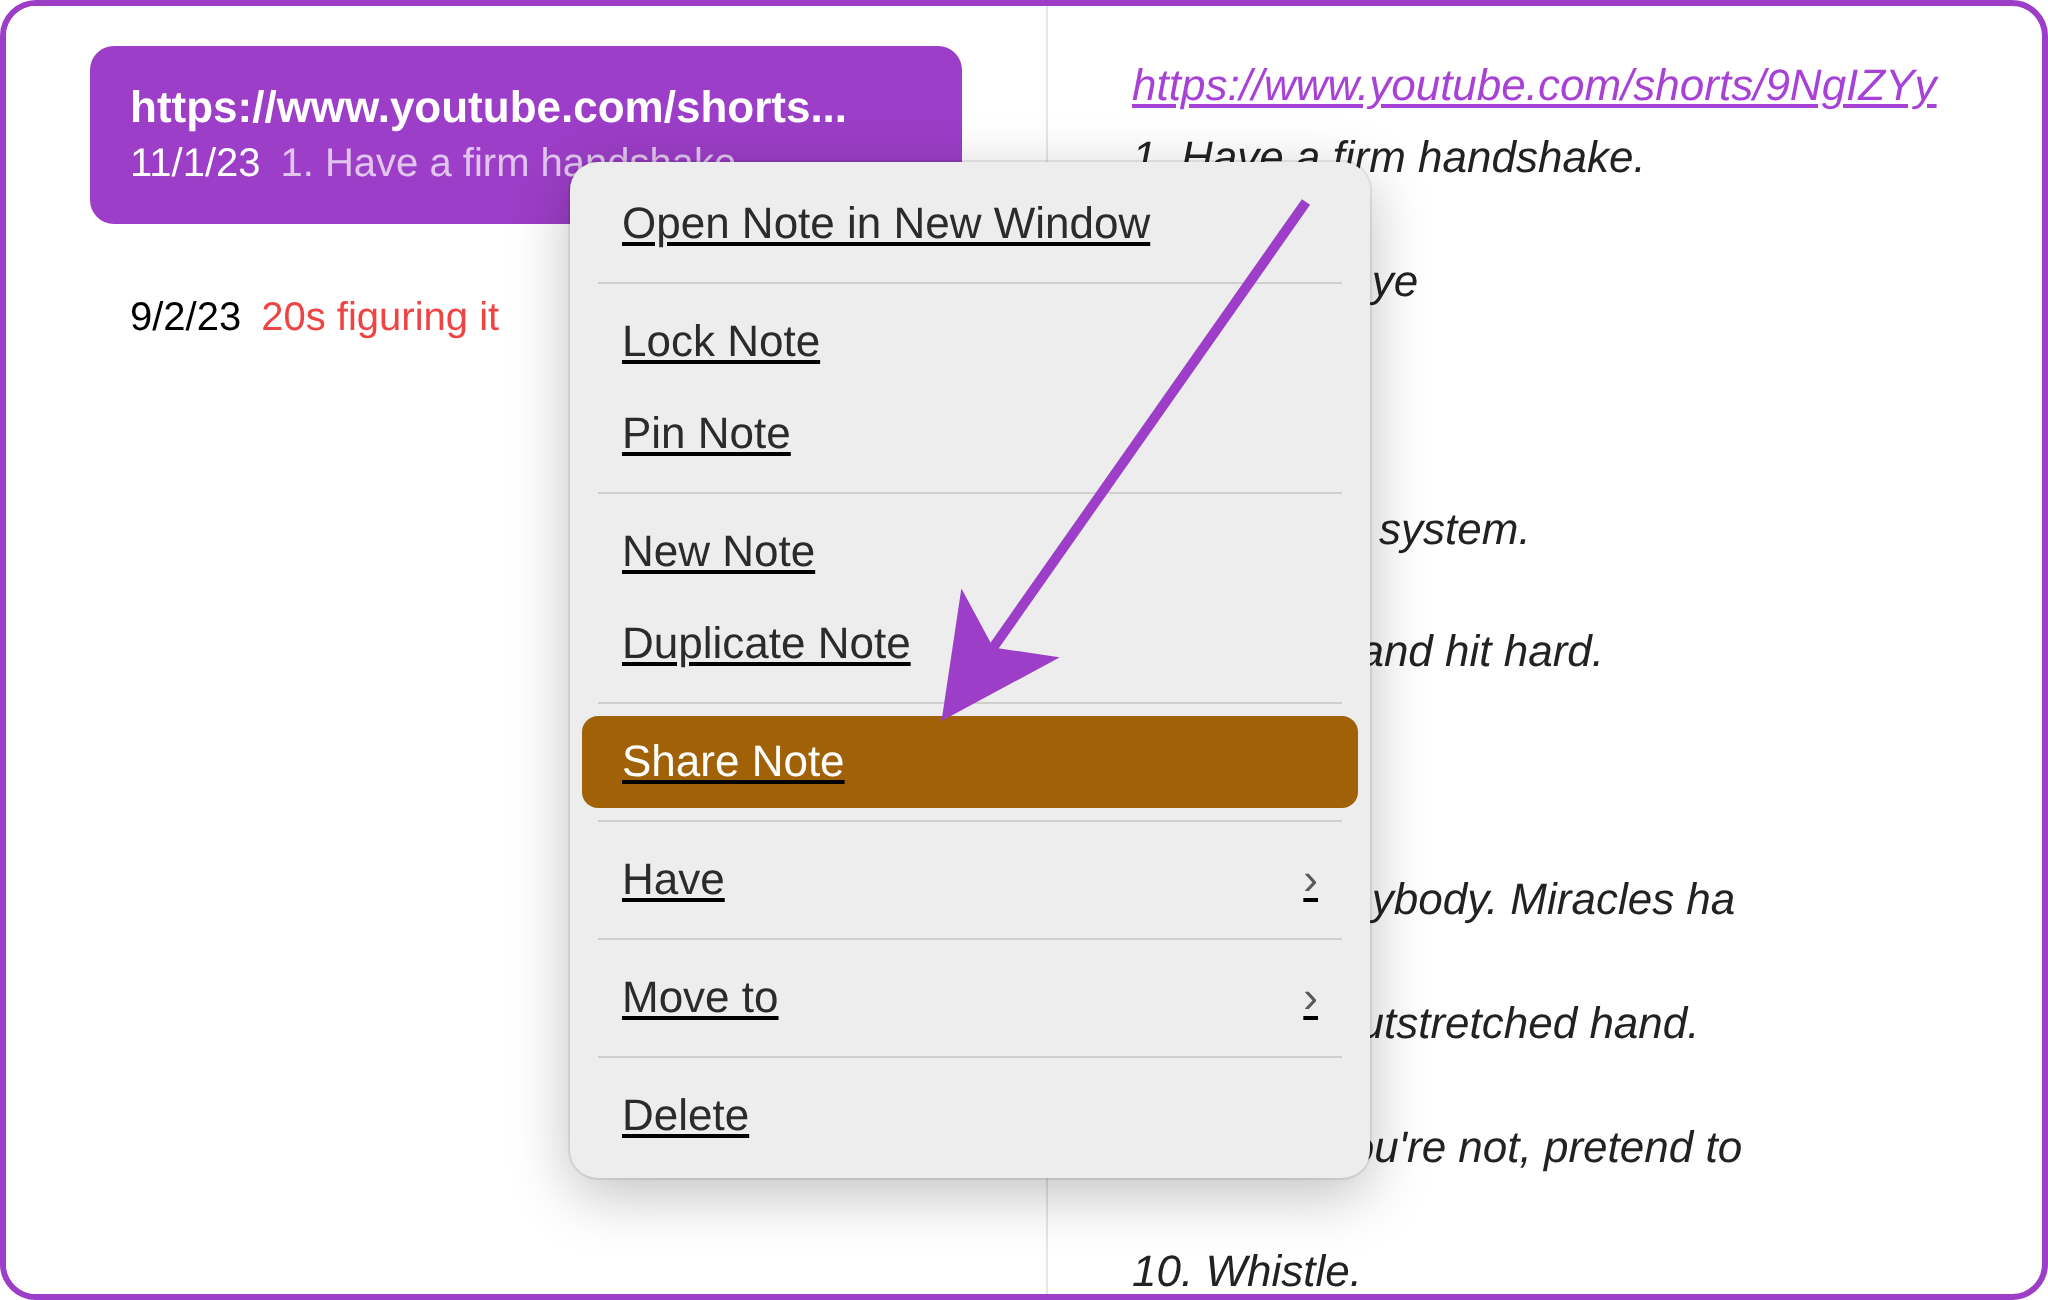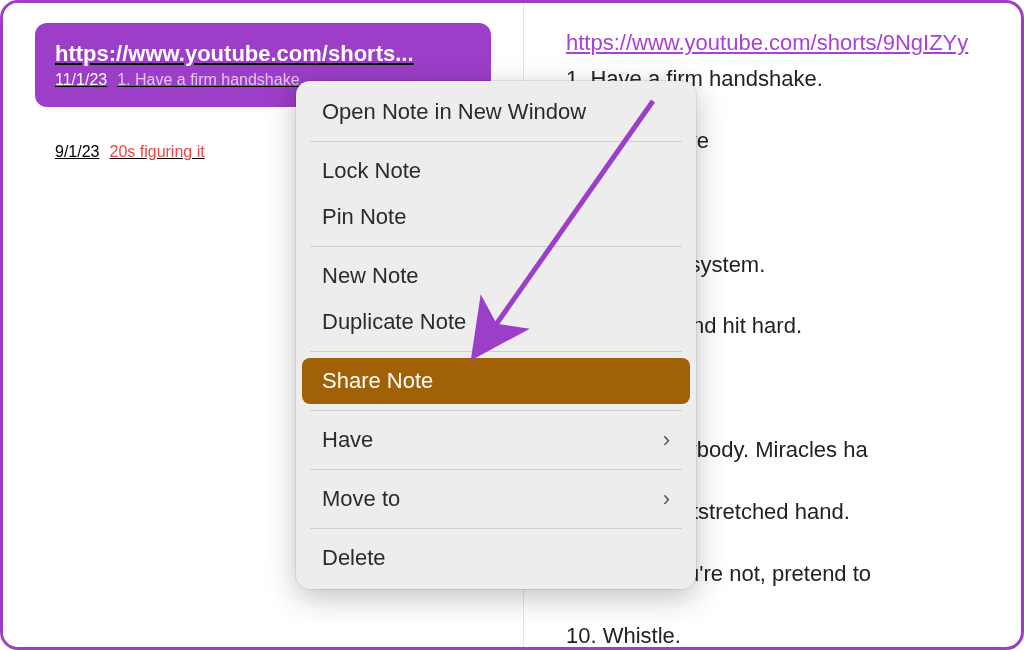--- a/index.html
+++ b/index.html
@@ -17,23 +17,22 @@
       position: relative;
       overflow: hidden;
     }
     .container {
       display: flex;
       width: 100%;
       height: 100%;
     }
     .sidebar {
       width: 520px;
-      padding: 20px 32px;
+      padding: 20px 42px;
       background: #ffffff;
-      text-decoration: underline;
     }
     .note-item {
       padding: 18px 20px;
       border-radius: 12px;
       margin-bottom: 18px;
     }
     .note-item.selected {
       background: #9c3ec7;
       color: #ffffff;
     }
@@ -42,21 +41,21 @@
       font-weight: 600;
       white-space: nowrap;
       overflow: hidden;
       text-overflow: ellipsis;
       margin-bottom: 4px;
     }
     .note-item.selected .note-title {
       color: #ffffff;
     }
     .note-meta {
-      font-size: 16px;
+      font-size: 20px;
       display: flex;
       gap: 10px;
     }
     .note-item.selected .note-date {
       color: #ffffff;
     }
     .note-item.selected .note-preview {
       color: rgba(255,255,255,0.7);
     }
     .note-item.unselected .note-title {
@@ -79,31 +78,33 @@
       border-left: 1px solid #e5e5e5;
     }
     .note-content a {
       color: #a842d6;
       text-decoration: underline;
     }
     .note-line {
       margin-bottom: 30px;
       white-space: nowrap;
       overflow: hidden;
+      font-style: italic;
     }
     .context-menu {
       position: absolute;
       top: 78px;
-      left: 293px;
+      left: 282px;
       width: 400px;
       background: #ededed;
       border-radius: 14px;
       box-shadow: 0 8px 30px rgba(0,0,0,0.25), 0 0 0 1px rgba(0,0,0,0.08);
       padding: 8px 0;
       z-index: 100;
+      text-decoration: underline;
     }
     .menu-item {
       padding: 10px 20px;
       font-size: 22px;
       color: #2b2b2b;
       cursor: default;
       display: flex;
       align-items: center;
       justify-content: space-between;
       margin: 0 6px;
@@ -138,21 +139,21 @@
   <div class="sidebar">
     <div class="note-item selected">
       <div class="note-title">https://www.youtube.com/shorts...</div>
       <div class="note-meta">
         <span class="note-date">11/1/23</span>
         <span class="note-preview">1. Have a firm handshake.</span>
       </div>
     </div>
     <div class="note-item unselected">
       <div class="note-meta">
-        <span class="note-date">9/1/23</span>
+        <span class="note-date">9/2/23</span>
         <span class="note-preview">20s figuring it</span>
       </div>
     </div>
   </div>
 
   <div class="note-content">
     <div class="note-line"><a href="#">https://www.youtube.com/shorts/9NgIZYy</a></div>
     <div class="note-line" style="margin-top:-26px;">1. Have a firm handshake.</div>
     <div class="note-line">ople in the eye</div>
     <div class="note-line">the shower.</div>

